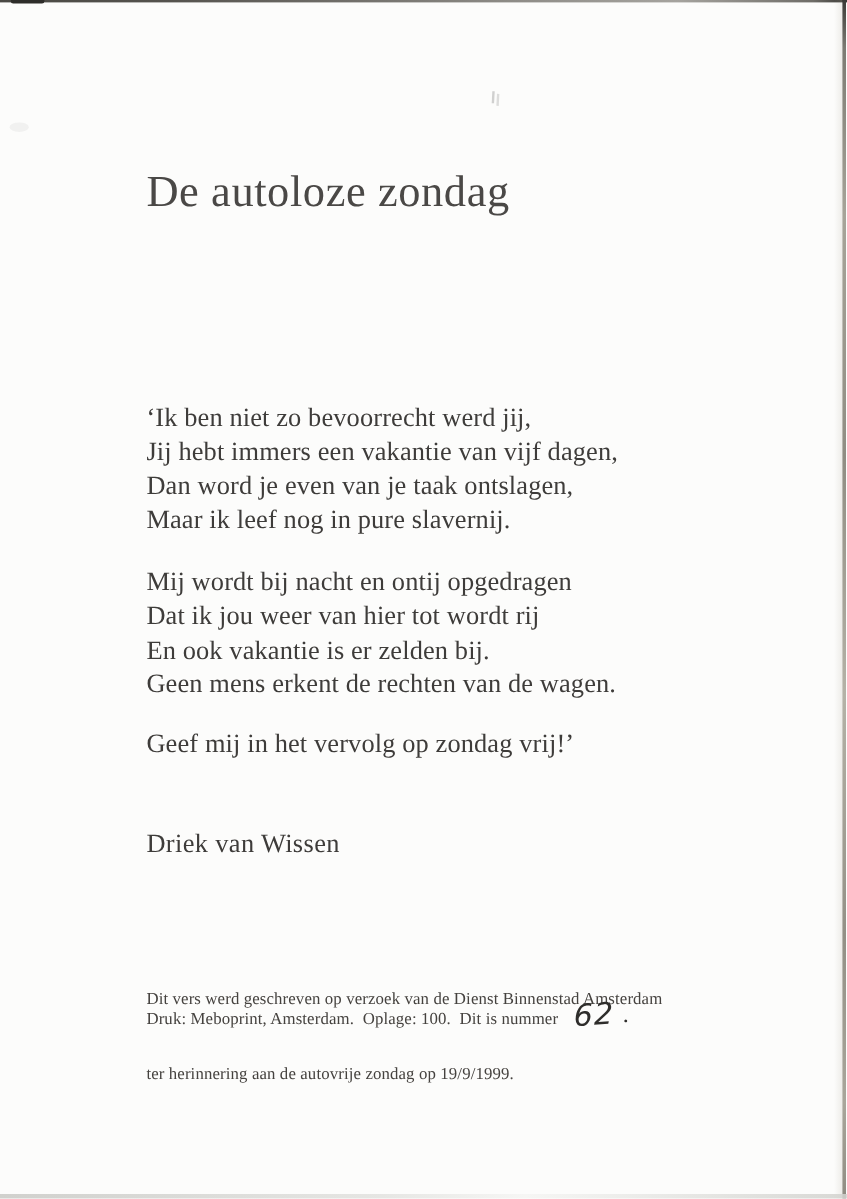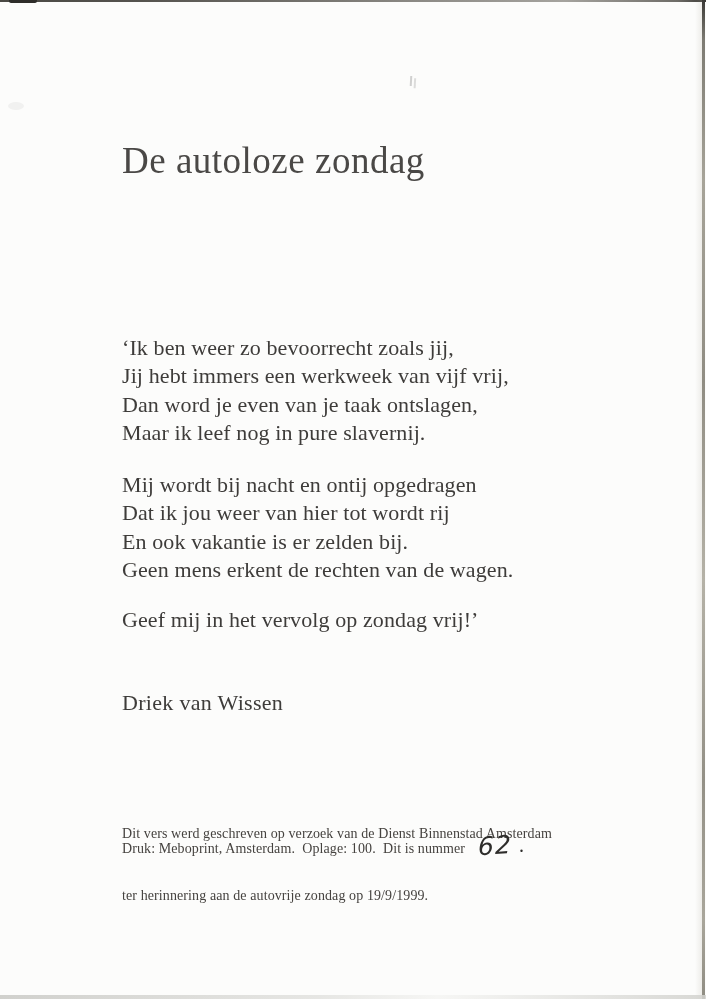--- a/index.html
+++ b/index.html
@@ -109,22 +109,22 @@
   <div class="right-soft"></div>
   <div class="right-edge"></div>
   <div class="bottom-band"></div>
   <div class="smudge-a"></div>
   <div class="smudge-b"></div>
 
   <h1 class="title">De autoloze zondag</h1>
 
 
   <div class="stanza stanza-2">
-    <div class="poem-line">‘Ik ben weer zo bevoorrecht zoals jij,</div>
-    <div class="poem-line">Jij hebt immers een werkweek van vijf vrij,</div>
+    <div class="poem-line">‘Ik ben niet zo bevoorrecht werd jij,</div>
+    <div class="poem-line">Jij hebt immers een vakantie van vijf dagen,</div>
     <div class="poem-line">Dan word je even van je taak ontslagen,</div>
     <div class="poem-line">Maar ik leef nog in pure slavernij.</div>
   </div>
 
   <div class="stanza stanza-3">
     <div class="poem-line">Mij wordt bij nacht en ontij opgedragen</div>
     <div class="poem-line">Dat ik jou weer van hier tot wordt rij</div>
     <div class="poem-line">En ook vakantie is er zelden bij.</div>
     <div class="poem-line">Geen mens erkent de rechten van de wagen.</div>
   </div>

